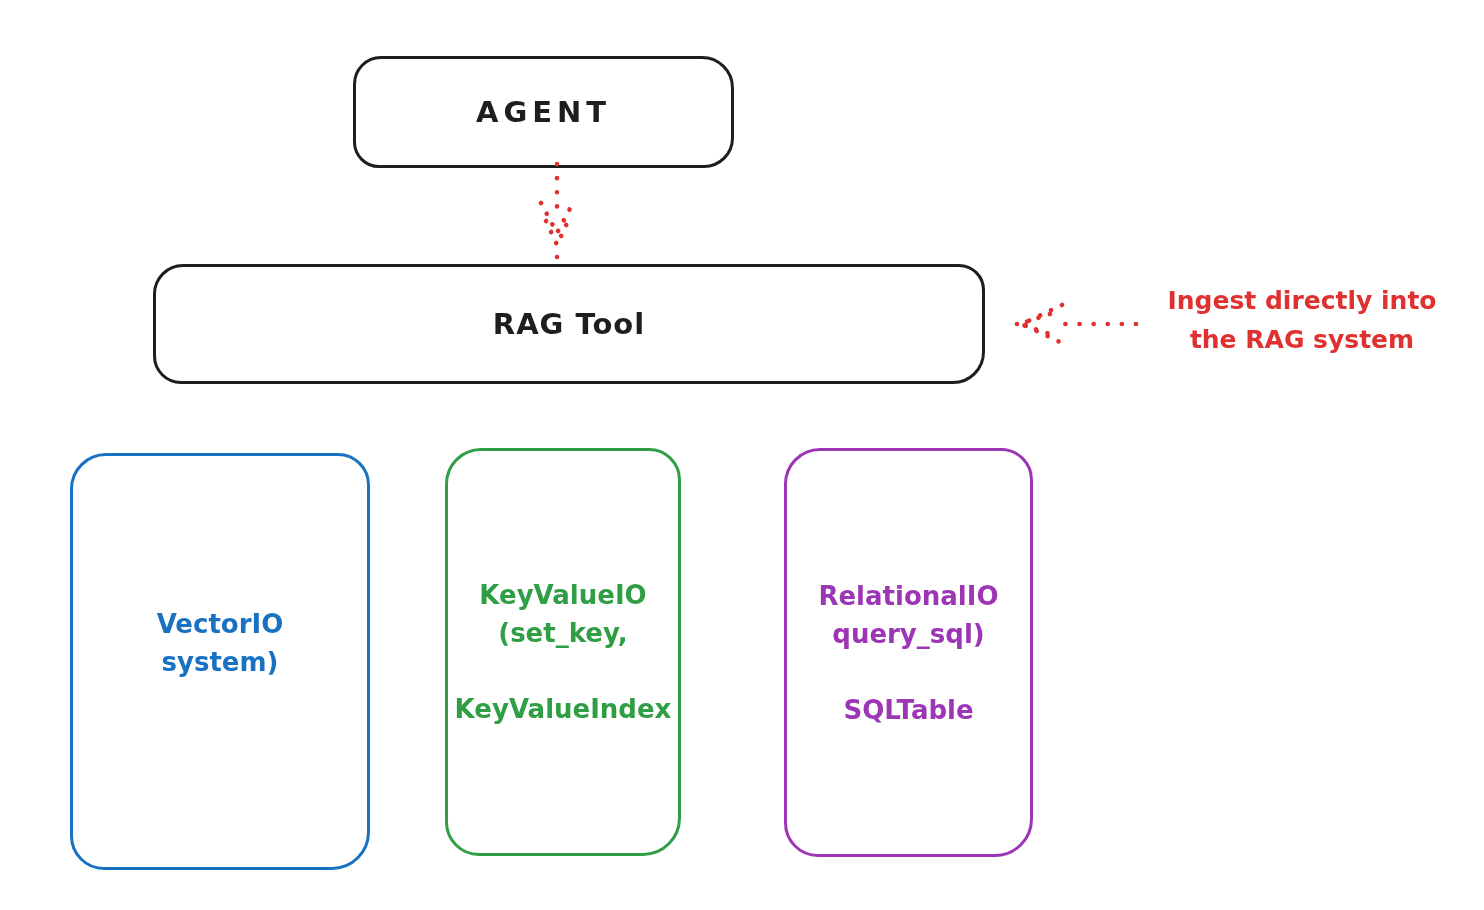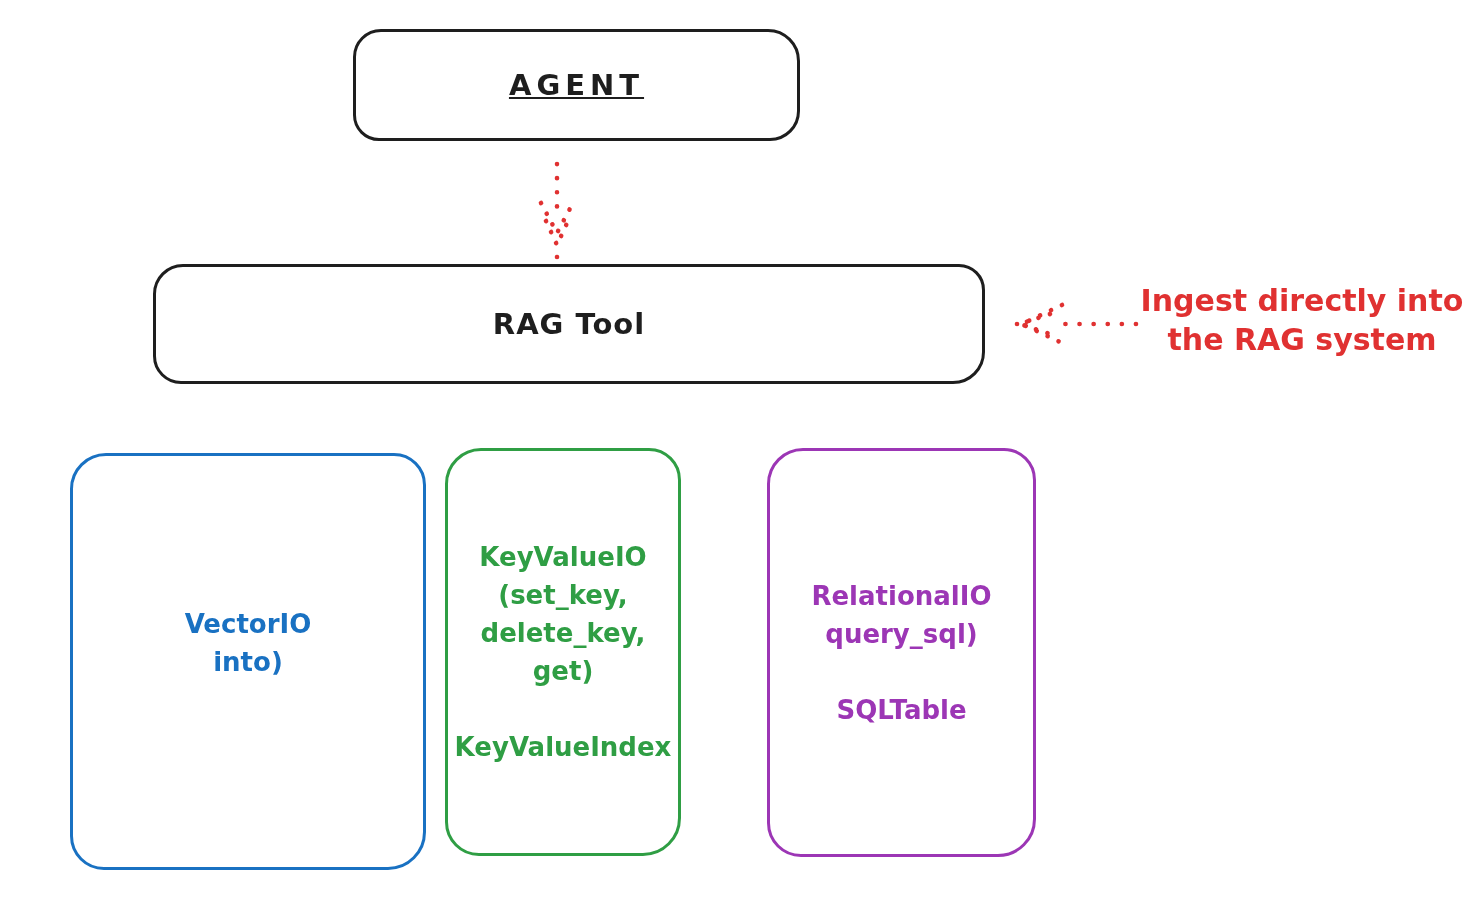--- a/index.html
+++ b/index.html
@@ -29,48 +29,47 @@
     justify-content: center;
   }
   .top-node {
     border-width: 3px;
     border-color: var(--black);
     color: var(--black);
     font-size: 29px;
     font-weight: 600;
   }
   .agent-box {
-    left: 353px; top: 29px; width: 447px; height: 112px;
+    left: 353px; top: 56px; width: 381px; height: 112px;
     border-radius: 28px 32px 30px 26px;
     letter-spacing: 5px;
-    text-decoration: underline;
   }
   .rag-box {
     left: 153px; top: 264px; width: 832px; height: 120px;
     border-radius: 30px 26px 32px 28px;
     letter-spacing: 1px;
   }
   .store-node {
     border-width: 3.5px;
     border-radius: 36px 32px 38px 34px;
     flex-direction: column;
     text-align: center;
     font-size: 26px;
     font-weight: 600;
     line-height: 38px;
   }
-  .store-blue   { left: 70px;  top: 453px; width: 356px; height: 417px; border-color: var(--blue);   color: var(--blue); }
+  .store-blue   { left: 70px;  top: 453px; width: 300px; height: 417px; border-color: var(--blue);   color: var(--blue); }
   .store-green  { left: 445px; top: 448px; width: 236px; height: 408px; border-color: var(--green);  color: var(--green); }
-  .store-purple { left: 767px; top: 448px; width: 269px; height: 409px; border-color: var(--purple); color: var(--purple); }
+  .store-purple { left: 784px; top: 448px; width: 249px; height: 409px; border-color: var(--purple); color: var(--purple); }
   .store-node .gap { height: 38px; }
   .annotation {
     position: absolute;
     left: 1120px; top: 281px; width: 364px;
     color: var(--red);
-    font-size: 30px;
+    font-size: 25px;
     font-weight: 700;
     text-align: center;
     line-height: 39px;
   }
   svg.arrow { position: absolute; color: var(--red); }
   svg.arrow path {
     fill: none;
     stroke: currentColor;
     stroke-width: 4.6;
     stroke-linecap: round;
@@ -106,28 +105,27 @@
     <path class="head" d="M7 26 L7 26"></path>
   </svg>
 
   <div class="annotation">
     <div>Ingest directly into</div>
     <div>the RAG system</div>
   </div>
 
   <div class="node store-node store-blue">
     <div>VectorIO</div>
-    <div>into)</div>
+    <div>system)</div>
     <div class="gap"></div>
   </div>
 
   <div class="node store-node store-green">
     <div>KeyValueIO</div>
     <div>(set_key,</div>
-    <div>delete_key, get)</div>
     <div class="gap"></div>
     <div>KeyValueIndex</div>
   </div>
 
   <div class="node store-node store-purple">
     <div>RelationalIO</div>
     <div>query_sql)</div>
     <div class="gap"></div>
     <div>SQLTable</div>
   </div>

